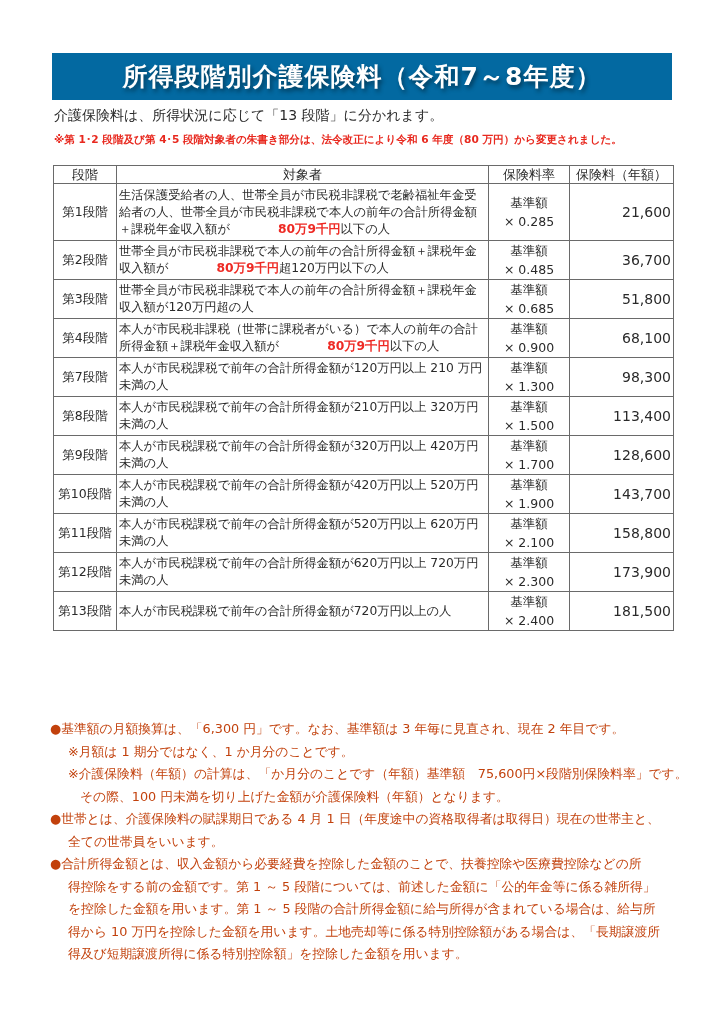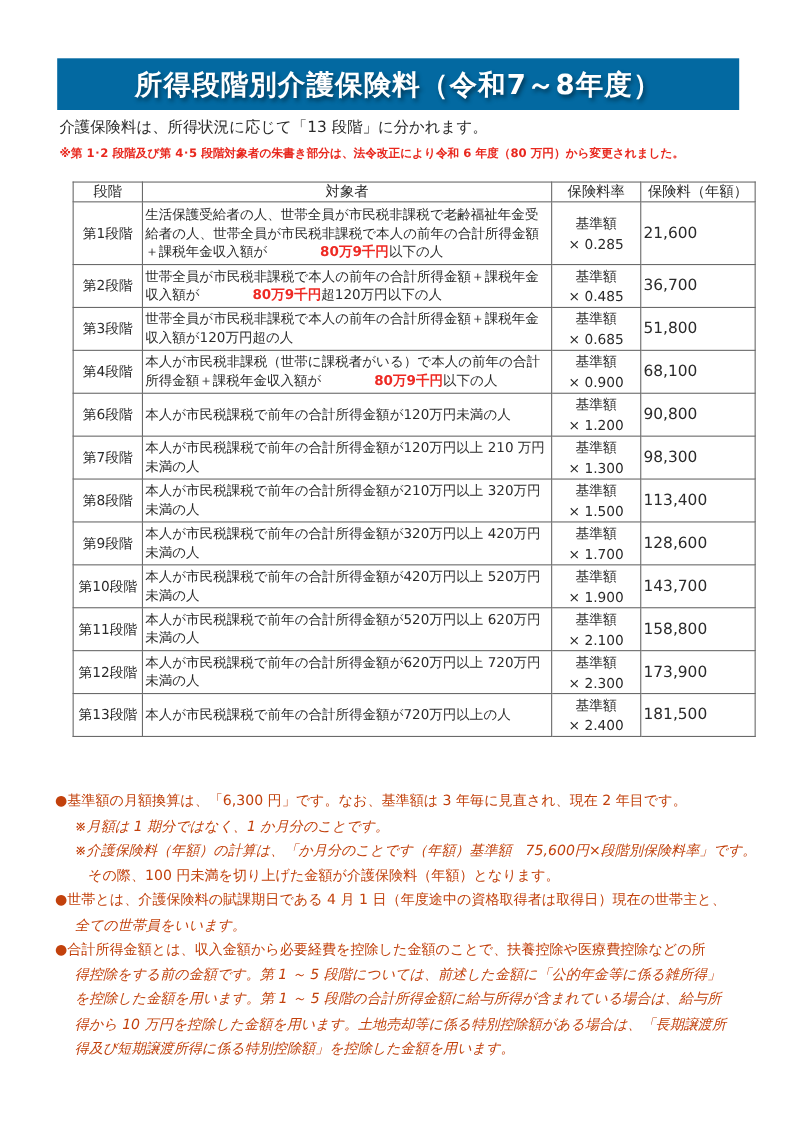--- a/index.html
+++ b/index.html
@@ -17,47 +17,47 @@
   }
   .intro {
     position: absolute; left: 54px; top: 107px; font-size: 14px; color: #2a2a2a;
     white-space: nowrap;
   }
   .notice {
     position: absolute; left: 54px; top: 133px; font-size: 10.6px; color: #e8281e;
     white-space: nowrap; font-weight: bold;
   }
   table.levels {
-    position: absolute; left: 66px; top: 165px; width: 620px;
+    position: absolute; left: 53px; top: 165px; width: 620px;
     border-collapse: collapse; table-layout: fixed;
     font-size: 12.5px;
   }
   table.levels th, table.levels td {
     border: 1px solid #6a6a6a; padding: 0 2px; vertical-align: middle;
   }
   table.levels th {
     font-weight: normal; height: 17px; font-size: 13px; text-align: center; line-height: 17px;
   }
   col.c1 { width: 63px; } col.c2 { width: 372px; } col.c3 { width: 81px; } col.c4 { width: 104px; }
   td.level { text-align: center; font-size: 12.5px; white-space: nowrap; }
   td.target { text-align: left; line-height: 17px; font-size: 12.3px; padding-left: 3px; }
   td.rate { text-align: center; line-height: 19px; font-size: 12.5px; padding-top: 0; }
-  td.fee { text-align: left; font-size: 14px; line-height: 18px; }
+  td.fee { text-align: right; font-size: 14px; line-height: 18px; }
   tr.row2 td { height: 38px; }
   tr.row3 td { height: 56px; }
   tr.hl td { background: #8fcb84; }
   .red { color: #ee2a24; font-weight: bold; padding-left: 48px; }
   .rate-base { display: block; }
   .rate-mult { display: block; }
   .notes {
     position: absolute; left: 50px; top: 718px; width: 640px; font-size: 12.8px;
     line-height: 22.5px; color: #c2410c;
   }
   .note-line { white-space: nowrap; }
-  .indent1 { padding-left: 18px; font-style: italic; }
+  .indent1 { padding-left: 18px; }
   .indent2 { padding-left: 30px; }
 </style>
 </head>
 <body>
 
 <div class="banner">
   <span class="banner-title">所得段階別介護保険料（令和7～8年度）</span>
 </div>
 
 <div class="intro">介護保険料は、所得状況に応じて「13 段階」に分かれます。</div>
@@ -117,31 +117,20 @@
         <td class="target"><span>本人が市民税非課税（世帯に課税者がいる）で本人の前年の合計所得金額＋課税年金収入額が</span><span class="red">80万9千円</span><span>以下の人</span></td>
         <td class="rate">
           <span class="rate-base">基準額</span>
           <span class="rate-mult">× 0.900</span>
         </td>
         <td class="fee">
           <div>68,100</div>
         </td>
       </tr>
       <tr class="row2">
-        <td class="level">第6段階</td>
-        <td class="target"><span>本人が市民税課税で前年の合計所得金額が120万円未満の人</span><span class="red"></span><span></span></td>
-        <td class="rate">
-          <span class="rate-base">基準額</span>
-          <span class="rate-mult">× 1.200</span>
-        </td>
-        <td class="fee">
-          <div>90,800</div>
-        </td>
-      </tr>
-      <tr class="row2">
         <td class="level">第7段階</td>
         <td class="target"><span>本人が市民税課税で前年の合計所得金額が120万円以上 210 万円未満の人</span><span class="red"></span><span></span></td>
         <td class="rate">
           <span class="rate-base">基準額</span>
           <span class="rate-mult">× 1.300</span>
         </td>
         <td class="fee">
           <div>98,300</div>
         </td>
       </tr>

